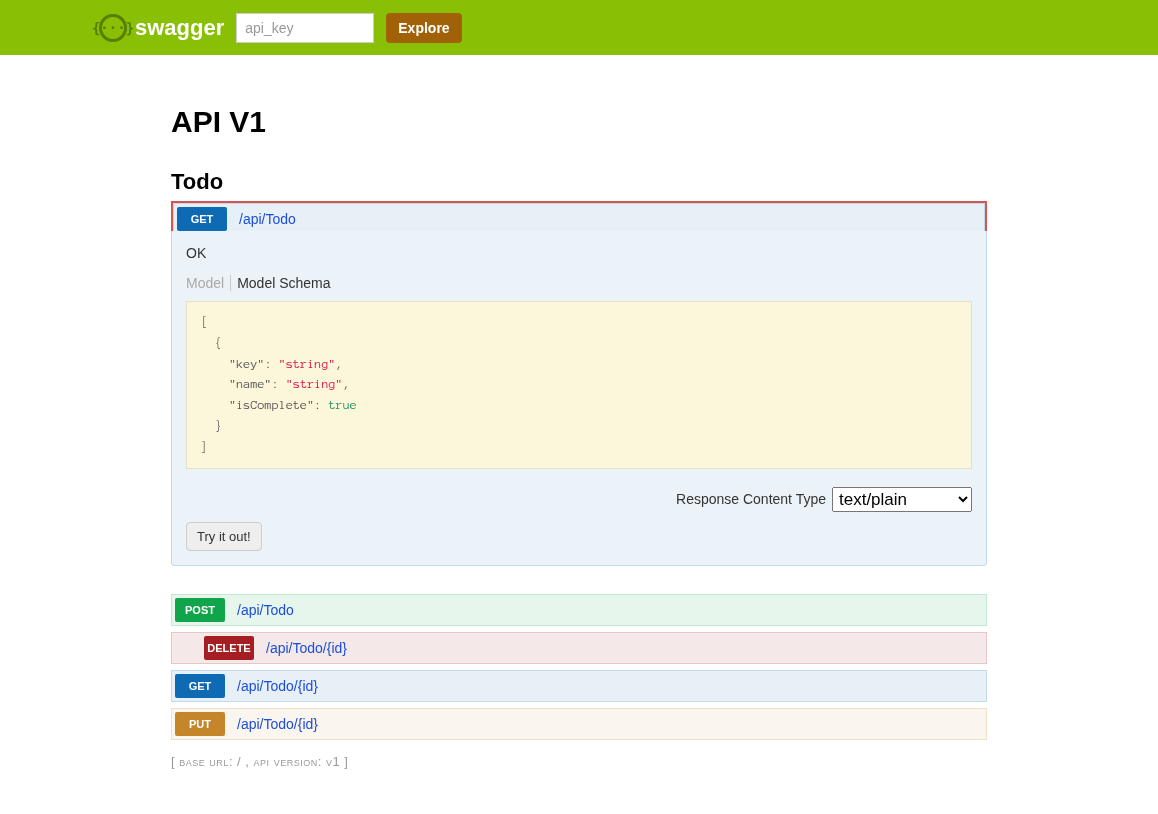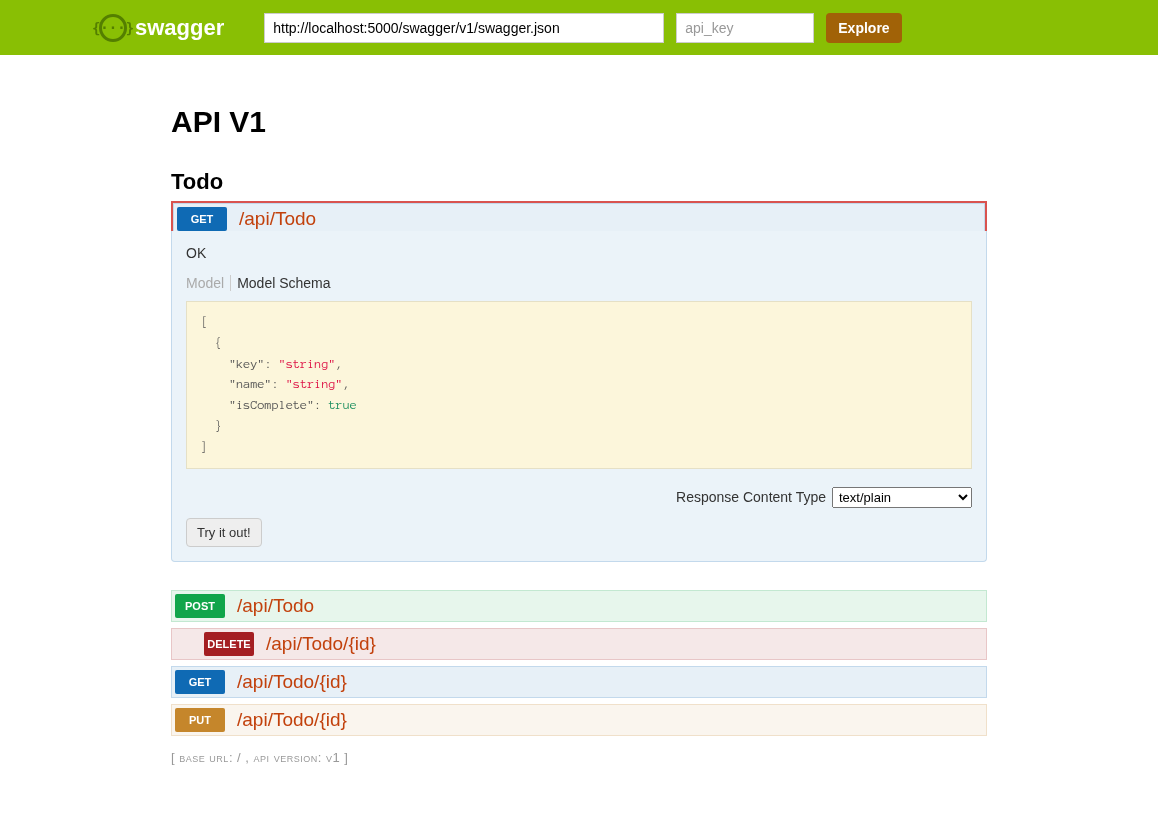--- a/index.html
+++ b/index.html
@@ -140,22 +140,22 @@
     border-radius: 2px;
     text-transform: uppercase;
     margin-right: 12px;
   }
   .m-get { background: #0f6ab4; }
   .m-post { background: #10a54a; }
   .m-delete { background: #a41e22; }
   .m-put { background: #c5862b; }
 
   .op-path {
-    font-size: 19px;
-    color: #c2410c;
+    font-size: 14px;
+    color: #1d4ed8;
   }
 
   .op-expanded {
     border: 1px solid #c3d9ec;
     border-top: none;
     background: #ebf3f9;
     border-radius: 0 0 4px 4px;
     padding: 14px 14px 14px 14px;
     margin-top: -8px;
     margin-bottom: 28px;
@@ -190,21 +190,21 @@
 
   .resp-content-row {
     display: flex;
     align-items: center;
     gap: 6px;
     margin-bottom: 10px;
     font-size: 14px;
     justify-content: flex-end;
   }
   .resp-content-row select {
-    font-size: 13px;
+    font-size: 17px;
     padding: 1px 2px;
     width: 140px;
     font-family: inherit;
   }
   .try-btn {
     background: #eee;
     border: 1px solid #ccc;
     border-radius: 4px;
     padding: 6px 10px;
     font-size: 13px;
@@ -223,21 +223,20 @@
 </style>
 </head>
 <body>
 
 <div class="topbar">
   <div class="topbar-inner">
     <div class="logo">
       <span class="logo-icon">{···}</span>
       <span>swagger</span>
     </div>
-    <input class="url-input" type="text" value="http://localhost:5000/swagger/v1/swagger.json" style="">
     <input class="api-key-input" type="text" placeholder="api_key" style="">
     <button class="explore-btn">Explore</button>
   </div>
 </div>
 
 <div class="container">
 
   <h1 class="api-title">API V1</h1>
 
   <div class="section-header">

